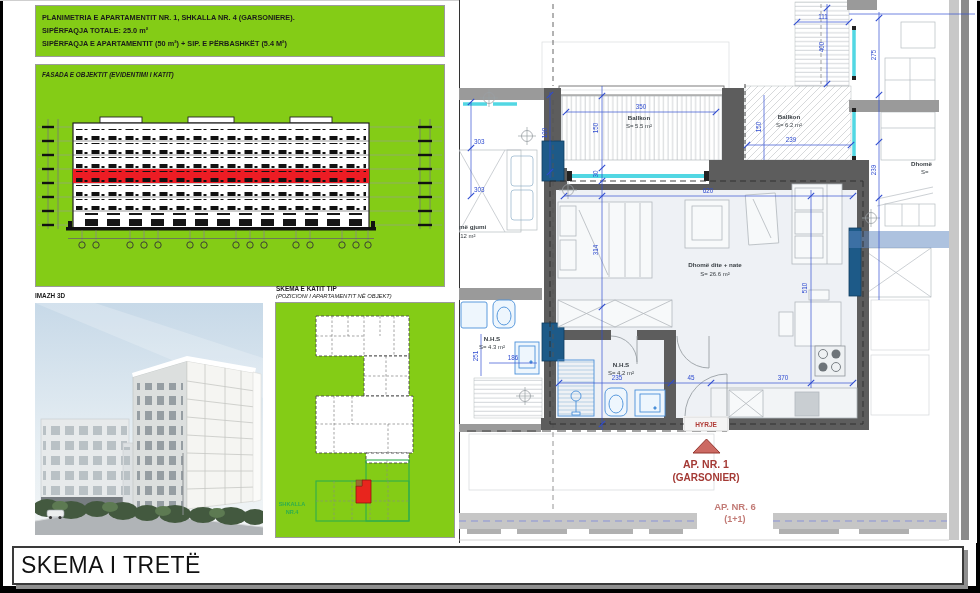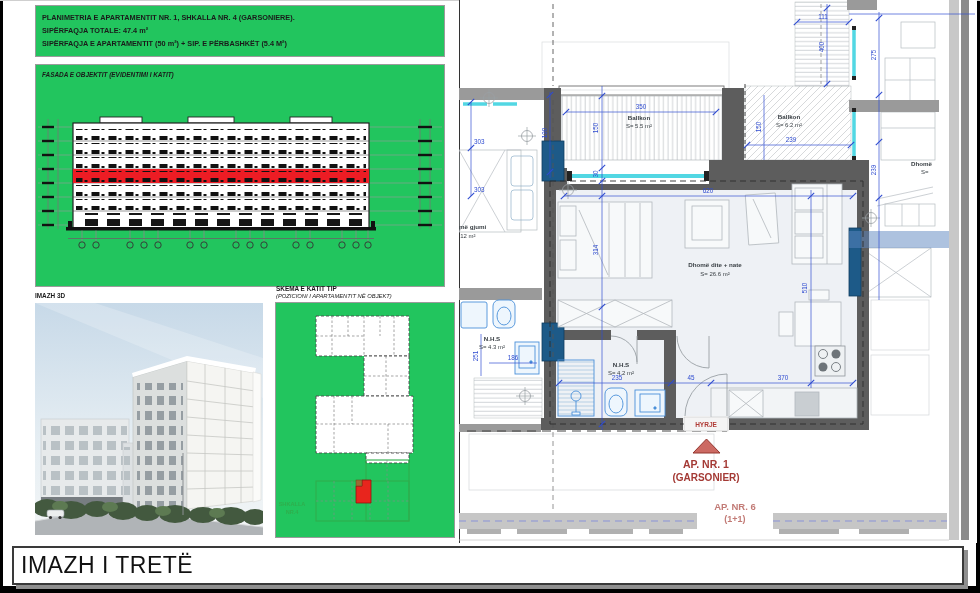--- a/index.html
+++ b/index.html
@@ -1,18 +1,18 @@
 <!DOCTYPE html>
 <html><head>
 <meta charset="utf-8">
 <style>
   html,body{margin:0;padding:0;background:#fff;}
   body{width:980px;height:593px;position:relative;font-family:"Liberation Sans",sans-serif;overflow:hidden;}
   .abs{position:absolute;}
-  .box{border:1px solid #9b9b9b;background:#22c55e;}
+  .box{border:1px solid #9b9b9b;background:#84cc16;}
   .ttext{font-size:7.3px;font-weight:bold;color:#1a1a1a;line-height:13px;white-space:nowrap;}
   .lbl-b{font-size:6.4px;font-weight:bold;color:#1a1a1a;}
   .lbl-i{font-size:6.4px;font-weight:bold;font-style:italic;color:#1a1a1a;}
   .lbl-i2{font-size:5.8px;font-style:italic;color:#1a1a1a;}
   #footerbox{border:2px solid #3a3a3a;background:#fff;box-shadow:4px 4px 0 #8f8f8f;display:flex;align-items:center;}
   #footerbox span{font-size:23px;color:#111;padding-left:7px;letter-spacing:.5px;}
   svg text{font-family:"Liberation Sans",sans-serif;}
   .dim{fill:#2e4bd0;font-size:6.3px;}
   .rn{fill:#3a4045;font-size:6.2px;font-weight:bold;}
   .ra{fill:#3a4045;font-size:6px;}
@@ -21,21 +21,21 @@
 <body>
 
 <div class="abs" style="left:0;top:0;width:3px;height:593px;background:#000;"></div>
 <div class="abs" style="left:976px;top:0;width:4px;height:593px;background:#000;"></div>
 <div class="abs" style="left:0;top:586px;width:980px;height:7px;background:#000;"></div>
 <div class="abs" style="left:0;top:0;width:980px;height:1px;background:#cfcfcf;"></div>
 
 <div class="abs box" style="left:35px;top:5px;width:408px;height:50px;padding:0;">
   <div class="ttext" style="padding:5px 0 0 6px;">
     <div>PLANIMETRIA E APARTAMENTIT NR. 1, SHKALLA NR. 4 (GARSONIERE).</div>
-    <div>SIPËRFAQJA TOTALE: 47.4 m²</div>
+    <div>SIPËRFAQJA TOTALE: 25.0 m²</div>
     <div>SIPËRFAQJA E APARTAMENTIT (50 m²) + SIP. E PËRBASHKËT (5.4 M²)</div>
   </div>
 </div>
 
 <div class="abs box" style="left:35px;top:64px;width:408px;height:221px;">
   <div class="lbl-i abs" style="left:6px;top:6px;">FASADA E OBJEKTIT (EVIDENTIMI I KATIT)</div>
   <svg class="abs" style="left:2px;top:40px;" width="404" height="146" viewBox="0 0 404 146">
     <defs>
       <pattern id="fw" width="17" height="14" patternUnits="userSpaceOnUse">
         <rect x="2.5" y="3" width="8" height="8" fill="#111"></rect>
@@ -554,14 +554,14 @@
   <text x="276" y="522" text-anchor="middle" fill="#c27b76" font-size="9" font-weight="bold">(1+1)</text>
 
   <rect x="225" y="417" width="44" height="14" fill="#f4f4f4" stroke="#bbbbbb" stroke-width="0.5"></rect>
   <text x="247" y="427" text-anchor="middle" fill="#b03b36" font-size="6.5" font-weight="bold">HYRJE</text>
   <path d="M234,453 L261,453 L247.5,439 Z" fill="#cc6a63" stroke="#93362f" stroke-width="1"></path>
   <text x="247" y="468" text-anchor="middle" fill="#a43a35" font-size="10.5" font-weight="bold">AP. NR. 1</text>
   <text x="247" y="481" text-anchor="middle" fill="#a43a35" font-size="10" font-weight="bold">(GARSONIER)</text>
 </svg>
 
 <div class="abs" id="footerbox" style="left:12px;top:546px;width:948px;height:35px;">
-  <span>IMAZH I TRETË</span>
+  <span>SKEMA I TRETË</span>
 </div>
 
 </body></html>

